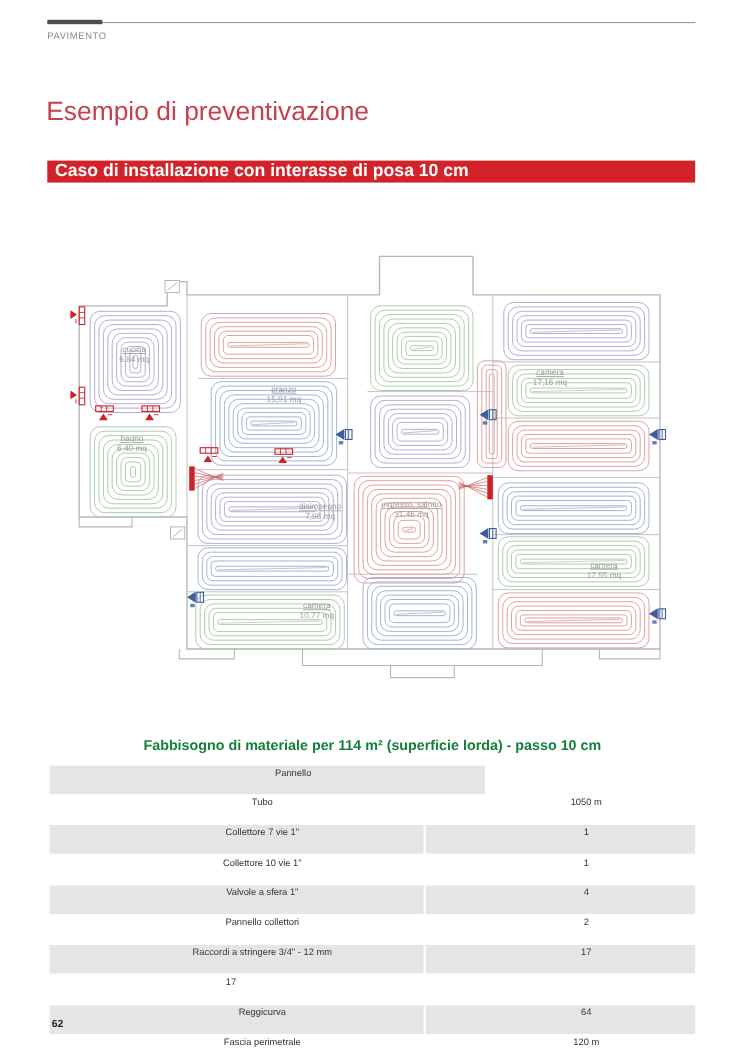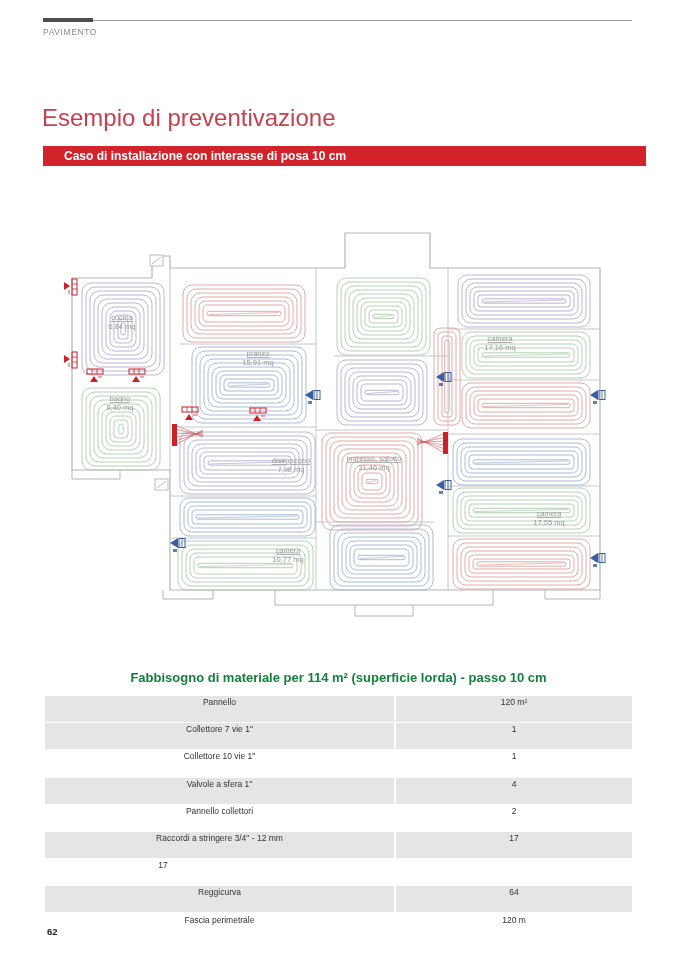--- a/index.html
+++ b/index.html
@@ -3,34 +3,34 @@
 <meta charset="utf-8">
 <style>
   html,body{margin:0;padding:0;background:#fff;}
   .page{position:relative;width:678px;height:959px;background:#ffffff;overflow:hidden;
         font-family:"Liberation Sans","DejaVu Sans",sans-serif;}
   
   .top-rule{position:absolute;left:43px;top:20px;width:589px;height:1px;background:#9a9a9a;}
   .top-rule-accent{position:absolute;left:43px;top:18px;width:50px;height:4px;background:#4d4d4d;}
   .section-label{position:absolute;left:43px;top:27px;font-size:8.5px;color:#8a8a8a;letter-spacing:.6px;}
   
-  .doc-title{position:absolute;left:42px;top:104px;font-size:24px;font-weight:400;color:#c5414e;margin:0;}
+  .doc-title{position:absolute;left:42px;top:88px;font-size:24px;font-weight:400;color:#c5414e;margin:0;}
   
   .banner{position:absolute;left:43px;top:146px;width:582px;height:20px;background:#d2232a;
-          color:#fff;font-size:12px;font-weight:bold;line-height:20px;padding-left:21px;}
+          color:#fff;font-size:16px;font-weight:bold;line-height:20px;padding-left:7px;}
   
   .plan-svg{position:absolute;left:0;top:225px;}
   
   .tbl-title{position:absolute;left:45px;top:670px;width:587px;text-align:center;
              font-size:13px;font-weight:bold;color:#15803d;}
   .materials{position:absolute;left:45px;top:696px;width:587px;}
   .trow{display:flex;margin-bottom:1.2px;}
   .trow .c1{width:349px;margin-right:2px;}
   .trow .c2{width:236px;}
-  .trow .cell{height:26px;line-height:13.6px;text-align:center;font-size:8.5px;color:#333;}
+  .trow .cell{height:26px;line-height:13.6px;text-align:center;font-size:8.5px;color:#333;padding-left:47px;}
   .trow.odd .cell{background:#e5e5e5;}
   .trow.even .cell{background:#ffffff;}
   
   .page-num{position:absolute;left:47px;top:926px;font-size:9.5px;font-weight:bold;color:#222;}
 </style>
 </head>
 <body>
 
 <div class="page">
 
@@ -371,21 +371,24 @@
       <g>
         <rect x="155" y="254" width="13" height="11" fill="#fff" stroke="#b5b5b5" stroke-width="0.9"></rect>
         <line x1="157" y1="263" x2="166" y2="256" stroke="#b5b5b5" stroke-width="0.9"></line>
       </g>
     </svg>
 
   <div class="tbl-title">Fabbisogno di materiale per 114 m² (superficie lorda) - passo 10 cm</div>
   <div class="materials">
       <div class="trow odd">
         <div class="cell c1">Pannello</div>
-        <div class="cell c2">120 m²</div>
+      </div>
+      <div class="trow even">
+        <div class="cell c1">Tubo</div>
+        <div class="cell c2">1050 m</div>
       </div>
       <div class="trow odd">
         <div class="cell c1">Collettore 7 vie 1"</div>
         <div class="cell c2">1</div>
       </div>
       <div class="trow even">
         <div class="cell c1">Collettore 10 vie 1"</div>
         <div class="cell c2">1</div>
       </div>
       <div class="trow odd">

